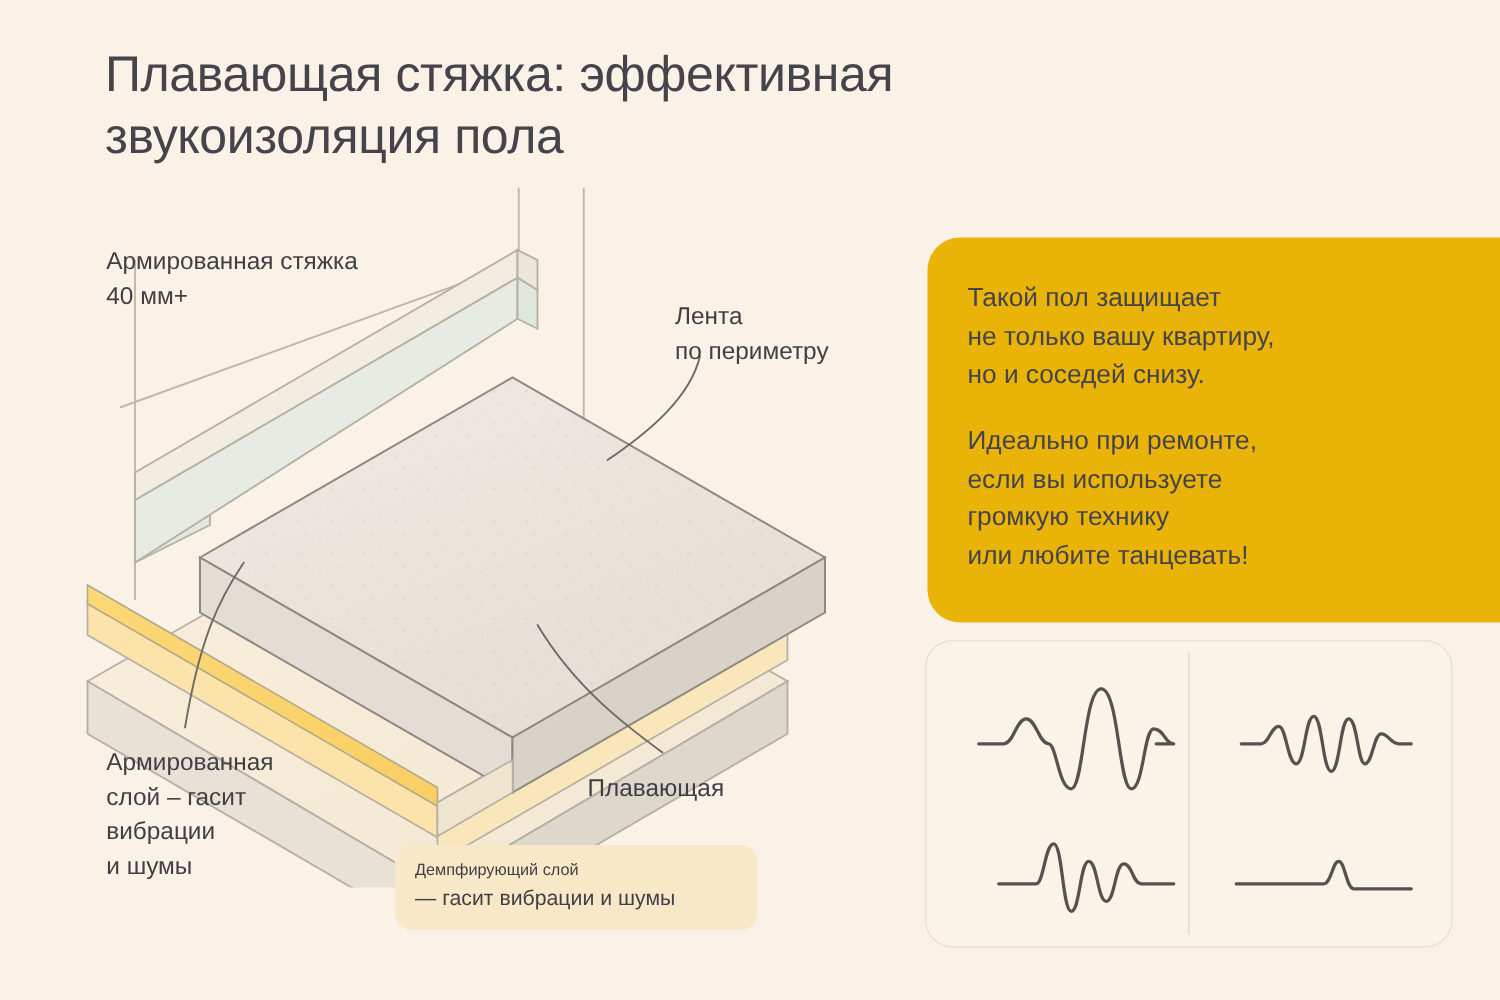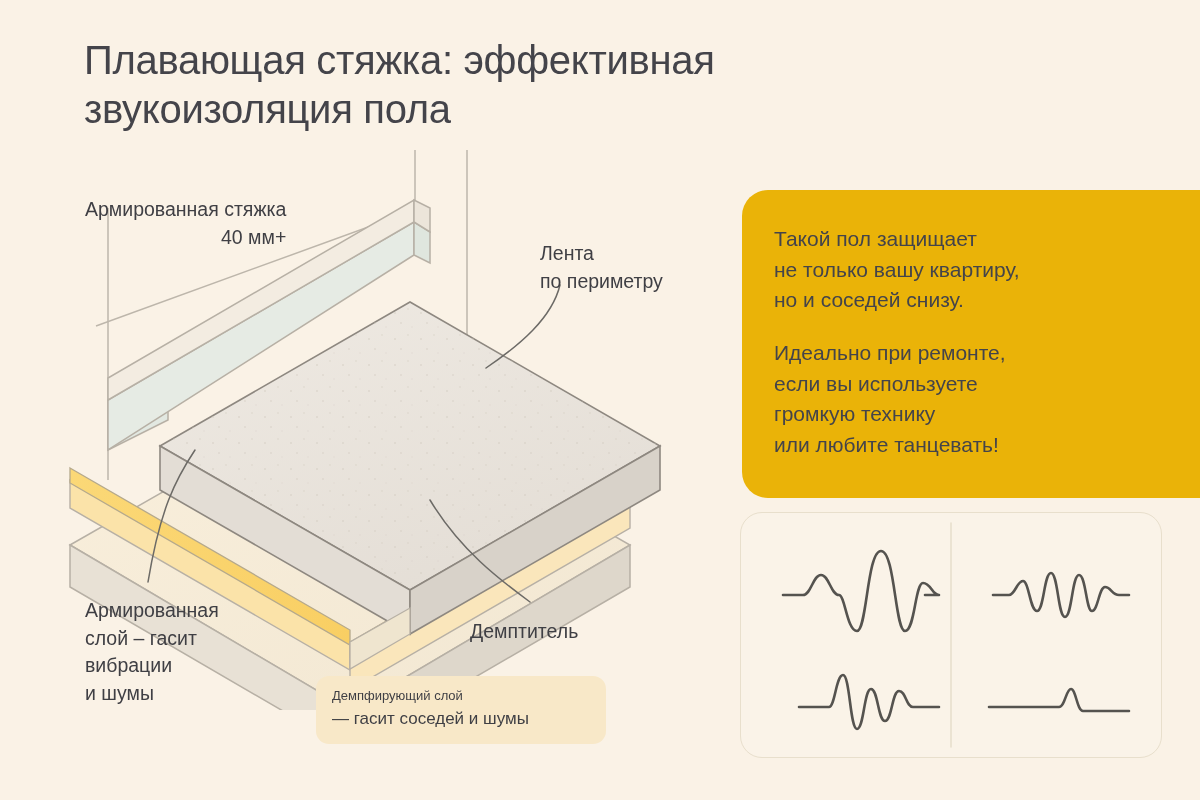--- a/index.html
+++ b/index.html
@@ -24,21 +24,21 @@
 
   
   #isoWrap{position:absolute;left:0px;top:150px;width:740px;height:560px;}
   #iso{display:block;}
 
   
   .lbl{
     position:absolute;font-size:19.5px;line-height:1.42;color:#3f3f44;
     white-space:pre-line;
   }
-  #lbl-screed{left:85px;top:196px;text-align:right;}
+  #lbl-screed{left:85px;top:196px;}
   #lbl-tape{left:540px;top:240px;}
   #lbl-damp-left{left:85px;top:597px;}
   #lbl-dempt{left:470px;top:618px;}
 
   
   .callout{
     position:absolute;left:316px;top:676px;width:290px;
     background:#f8e8c8;border-radius:13px;
     padding:12px 16px 13px 16px;box-sizing:border-box;
   }
@@ -164,25 +164,25 @@
 40 мм+</div>
 
   <div class="lbl" id="lbl-tape">Лента
 по периметру</div>
 
   <div class="lbl" id="lbl-damp-left">Армированная
 слой – гасит
 вибрации
 и шумы</div>
 
-  <div class="lbl" id="lbl-dempt">Демптитель</div>
+  <div class="lbl" id="lbl-dempt">Плавающая</div>
 
   <div class="callout">
     <div class="c1">Демпфирующий слой</div>
-    <div class="c2">— гасит соседей и шумы</div>
+    <div class="c2">— гасит вибрации и шумы</div>
   </div>
 
   <div class="peach">
     <p>Такой пол защищает
 не только вашу квартиру,
 но и соседей снизу.</p>
     <p>Идеально при ремонте,
 если вы используете
 громкую технику
 или любите танцевать!</p>

